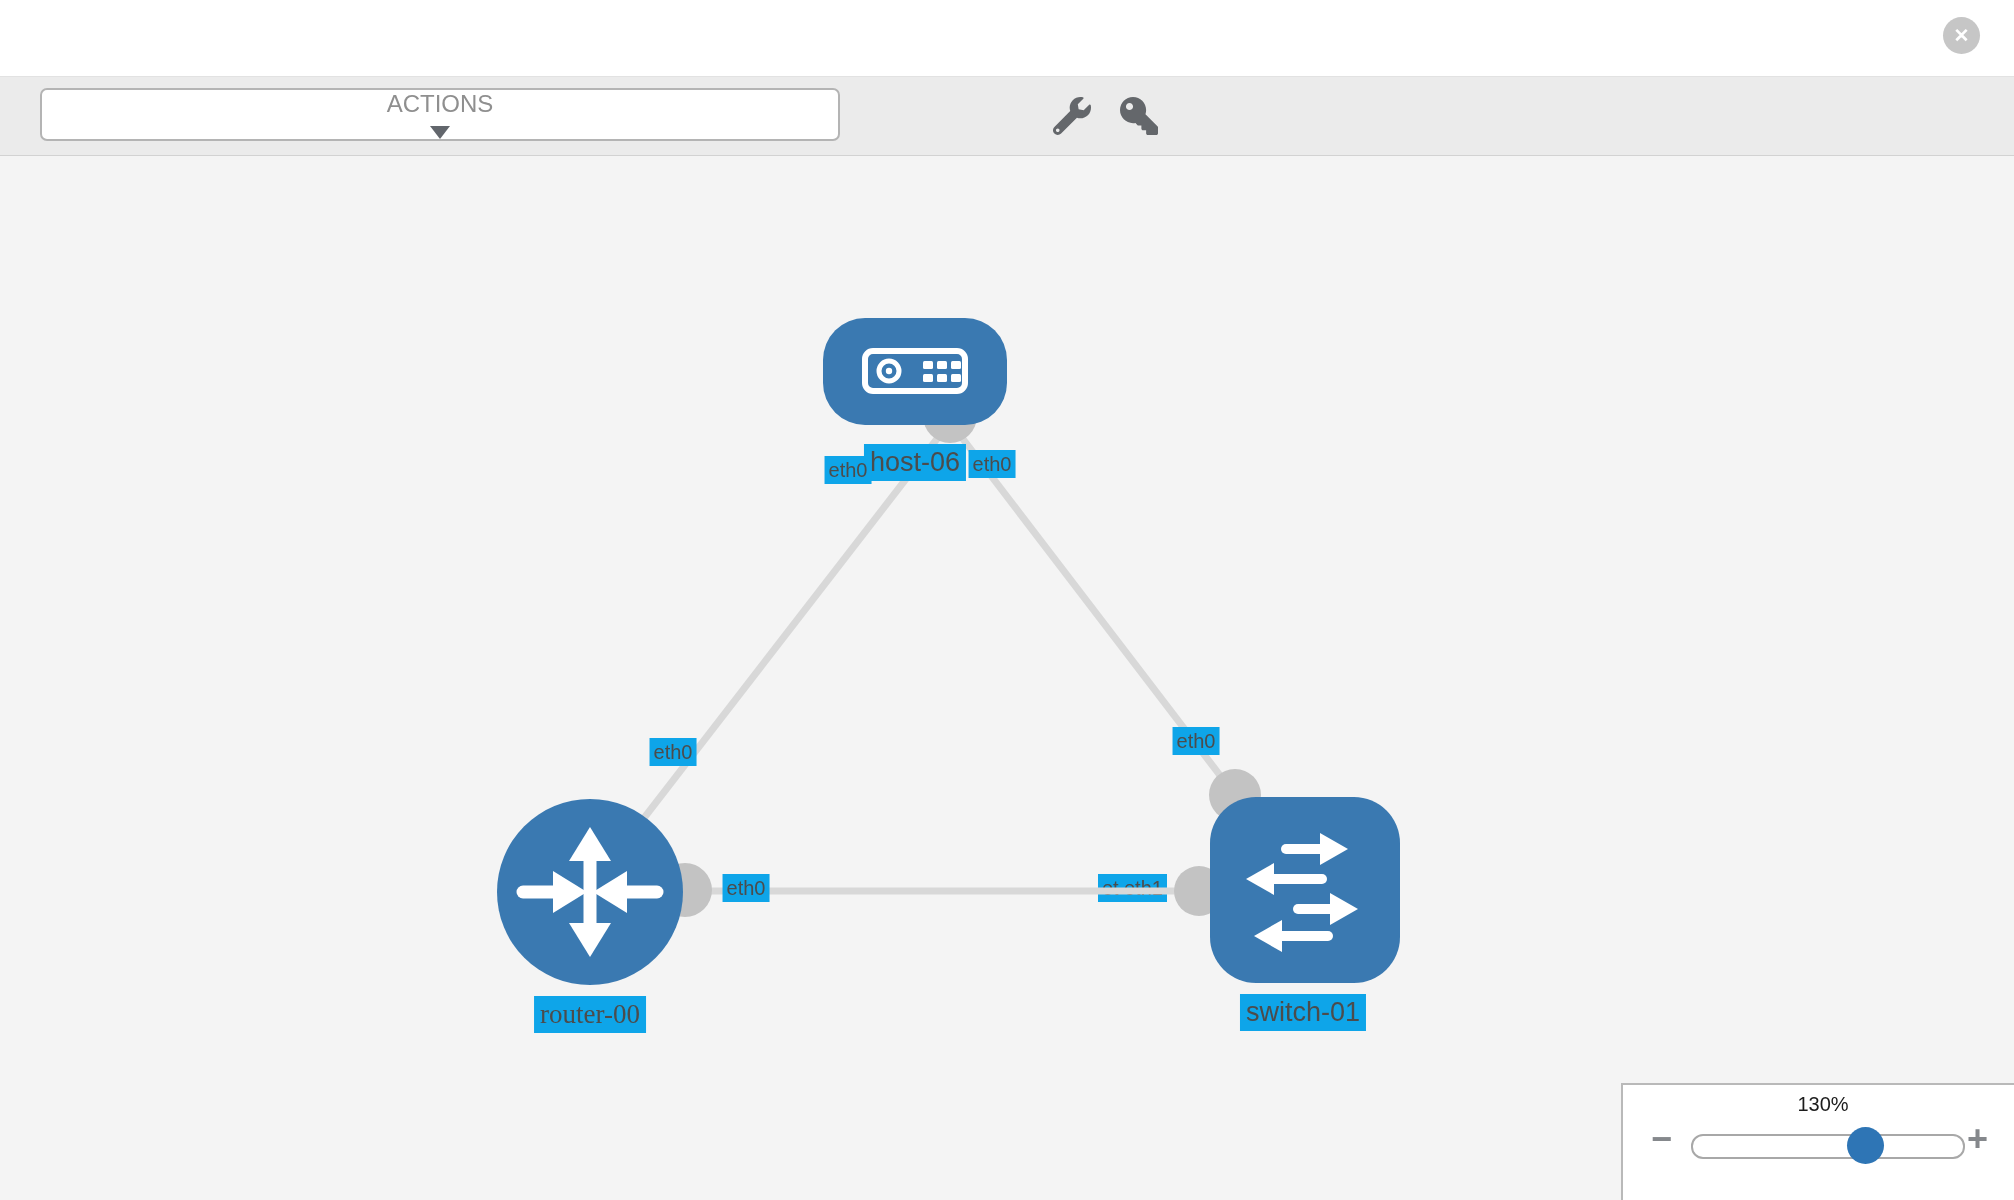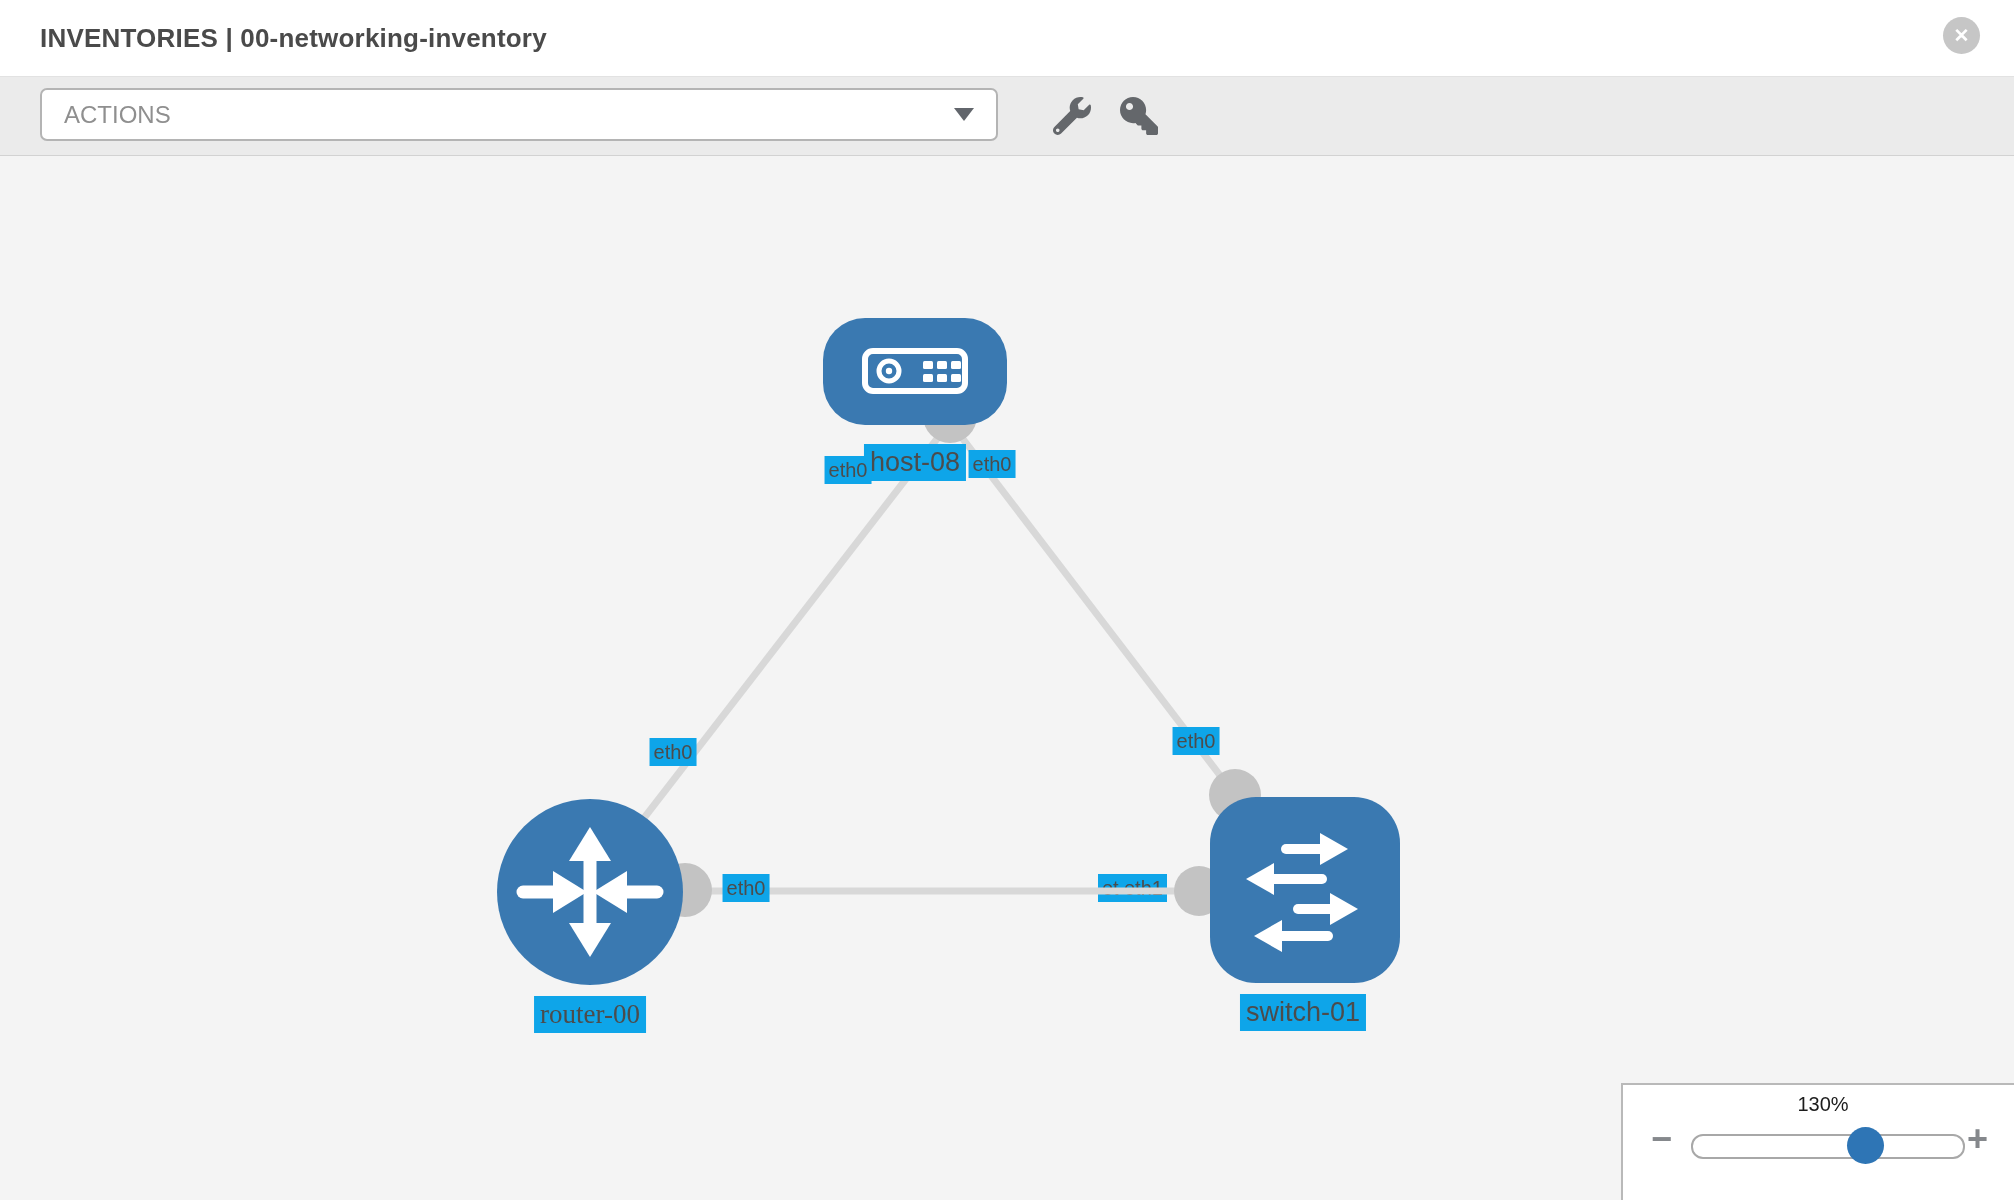--- a/index.html
+++ b/index.html
@@ -17,21 +17,21 @@
              font-size:19px;font-weight:700;cursor:pointer;}
   
   .toolbar{position:absolute;left:0;top:77px;width:2014px;height:78px;background:#ebebeb;
            border-bottom:1px solid #d2d2d2;}
   .select{position:absolute;top:11px;height:53px;background:#fff;border:2px solid #b4b4b4;
           border-radius:7px;display:flex;align-items:center;justify-content:space-between;
           padding:0 22px;box-sizing:border-box;cursor:pointer;}
   .select .sel-label{font-size:24px;color:#8f8f8f;}
   .caret{width:0;height:0;border-left:10px solid transparent;border-right:10px solid transparent;
          border-top:13px solid #62666c;}
-  .sel-actions{left:40px;width:958px;}
+  .sel-actions{left:40px;width:800px;flex-direction:column;}
   .sel-search{left:1185px;width:793px;}
   .tool-icon{position:absolute;top:20px;width:38px;height:38px;cursor:pointer;}
   .tool-icon svg{width:38px;height:38px;fill:#64676b;}
   .icon-key svg{transform:scaleX(-1);}
   .icon-wrench{left:1053px;}
   .icon-key{left:1120px;}
   
   .canvas{position:absolute;left:0;top:156px;width:2014px;height:1044px;background:#f4f4f4;overflow:hidden;}
   .links-layer{position:absolute;left:0;top:0;z-index:1;}
   .links-layer line{stroke:var(--link-gray,#d8d8d8);stroke-width:7;}
@@ -61,21 +61,20 @@
   .zoom-plus{left:344px;}
   .zoom-track{position:absolute;left:68px;top:49px;width:270px;height:21px;background:#fff;
               border:2px solid #a8a8a8;border-radius:12px;cursor:pointer;}
   .zoom-knob{position:absolute;left:224px;top:42px;width:37px;height:37px;border-radius:50%;
              background:var(--knob-blue,#2e75b5);cursor:grab;}
 </style>
 </head>
 <body>
 
 <div class="hdr">
-  <h1>INVENTORIES | 00-networking-inventory</h1>
   <div class="close-btn">
     <span>✕</span>
   </div>
 </div>
 
 <div class="toolbar">
   <div class="select sel-actions">
     <span class="sel-label">ACTIONS</span>
     <span class="caret"></span>
   </div>
@@ -139,21 +138,21 @@
       <polygon class="arrow-head" points="138,52 110,36 110,68"></polygon>
       <line class="arrow-line thin" x1="112" y1="82" x2="62" y2="82"></line>
       <polygon class="arrow-head" points="36,82 64,66 64,98"></polygon>
       <line class="arrow-line thin" x1="88" y1="112" x2="122" y2="112"></line>
       <polygon class="arrow-head" points="148,112 120,96 120,128"></polygon>
       <line class="arrow-line thin" x1="118" y1="139" x2="70" y2="139"></line>
       <polygon class="arrow-head" points="44,139 72,123 72,155"></polygon>
     </svg>
   </div>
 
-  <div class="chip nodelabel centered" style="left:915px;top:288px;">host-08</div>
+  <div class="chip nodelabel centered" style="left:915px;top:288px;">host-06</div>
   <div class="chip nodelabel centered" style="left:590px;top:840px;font-family:Liberation Serif, serif;">router-00</div>
   <div class="chip nodelabel centered" style="left:1303px;top:838px;">switch-01</div>
 
   <div class="chip iface centered" style="left:848px;top:300px;">eth0</div>
   <div class="chip iface centered" style="left:992px;top:294px;">eth0</div>
   <div class="chip iface centered" style="left:673px;top:582px;">eth0</div>
   <div class="chip iface centered" style="left:1196px;top:571px;">eth0</div>
   <div class="chip iface centered" style="left:746px;top:718px;">eth0</div>
   <div class="chip iface under" style="left:1098px;top:718px;">eth0</div>
   <div class="chip iface under" style="left:1120px;top:718px;">eth1</div>

